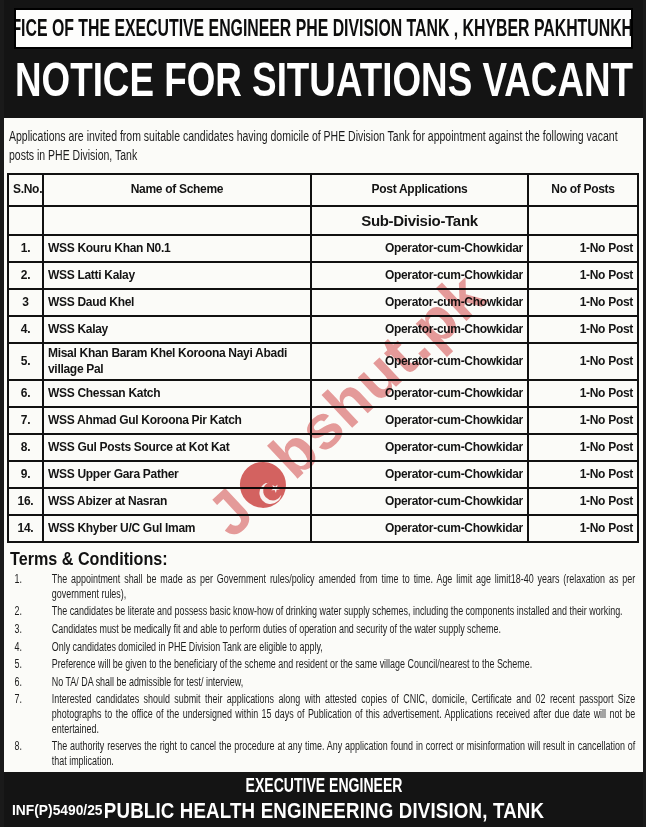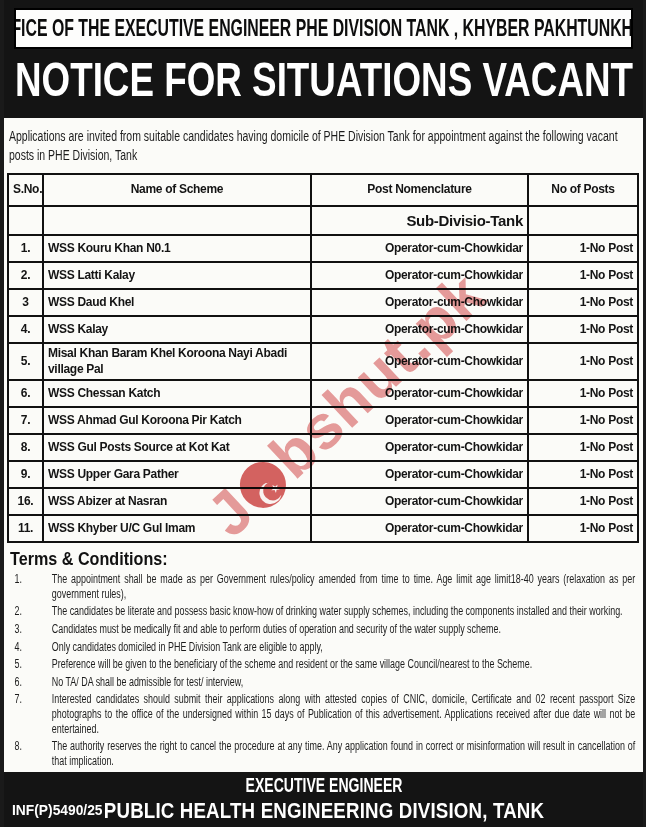--- a/index.html
+++ b/index.html
@@ -19,21 +19,21 @@
 
   
   .intro{margin:9px 0 8px 5px;width:840px;transform:scaleX(0.75);transform-origin:0 0;
          font-size:14px;line-height:19px;color:#1c1c1c;}
 
   
   table.scheme{border-collapse:collapse;margin-left:3px;width:630px;table-layout:fixed;}
   table.scheme td,table.scheme th{border:2px solid #111;font-weight:bold;color:#141414;
          font-size:12px;letter-spacing:-0.3px;padding:2px 4px;line-height:1.3;vertical-align:middle;}
   th.h{font-size:15px;height:26px;text-align:center;}
-  tr.sub td{height:23px;text-align:right;font-size:15px;}
+  tr.sub td{height:23px;text-align:center;font-size:15px;}
   td.c-sno{text-align:center;height:21px;}
   td.c-scheme{text-align:left;padding-left:8px;}
   td.c-post,td.c-count{text-align:right;}
   tr.last td{height:29px;}
 
   
   .terms-heading{margin:5px 0 2px 6px;width:max-content;font-size:19px;font-weight:bold;color:#111;
                  transform:scaleX(0.85);transform-origin:0 0;}
   ol.terms{list-style:none;counter-reset:tc;margin:2px 0 0 2px;padding:0;width:880px;
            transform:scaleX(0.715);transform-origin:0 0;}
@@ -78,21 +78,21 @@
     <colgroup>
         <col style="width:35px">
         <col style="width:268px">
         <col style="width:217px">
         <col style="width:110px">
       </colgroup>
     <thead>
       <tr>
         <th class="h">S.No.</th>
         <th class="h">Name of Scheme</th>
-        <th class="h">Post Nomenclature</th>
+        <th class="h">Post Applications</th>
         <th class="h">No of Posts</th>
       </tr>
       <tr class="sub">
         <td></td>
         <td></td>
         <td>Sub-Divisio-Tank</td>
         <td></td>
       </tr>
     </thead>
     <tbody>
@@ -150,21 +150,21 @@
       <td class="c-post">Operator-cum-Chowkidar</td>
       <td class="c-count">1-No Post</td>
     </tr>
         <tr>
       <td class="c-sno">16.</td>
       <td class="c-scheme">WSS Abizer at Nasran</td>
       <td class="c-post">Operator-cum-Chowkidar</td>
       <td class="c-count">1-No Post</td>
     </tr>
         <tr>
-      <td class="c-sno">11.</td>
+      <td class="c-sno">14.</td>
       <td class="c-scheme">WSS Khyber U/C Gul Imam</td>
       <td class="c-post">Operator-cum-Chowkidar</td>
       <td class="c-count">1-No Post</td>
     </tr>
       </tbody>
   </table>
 
   <div class="terms-heading">Terms &amp; Conditions:</div>
   <ol class="terms">
       <li>The appointment shall be made as per Government rules/policy amended from time to time. Age limit age limit18-40 years (relaxation as per government rules),</li>

